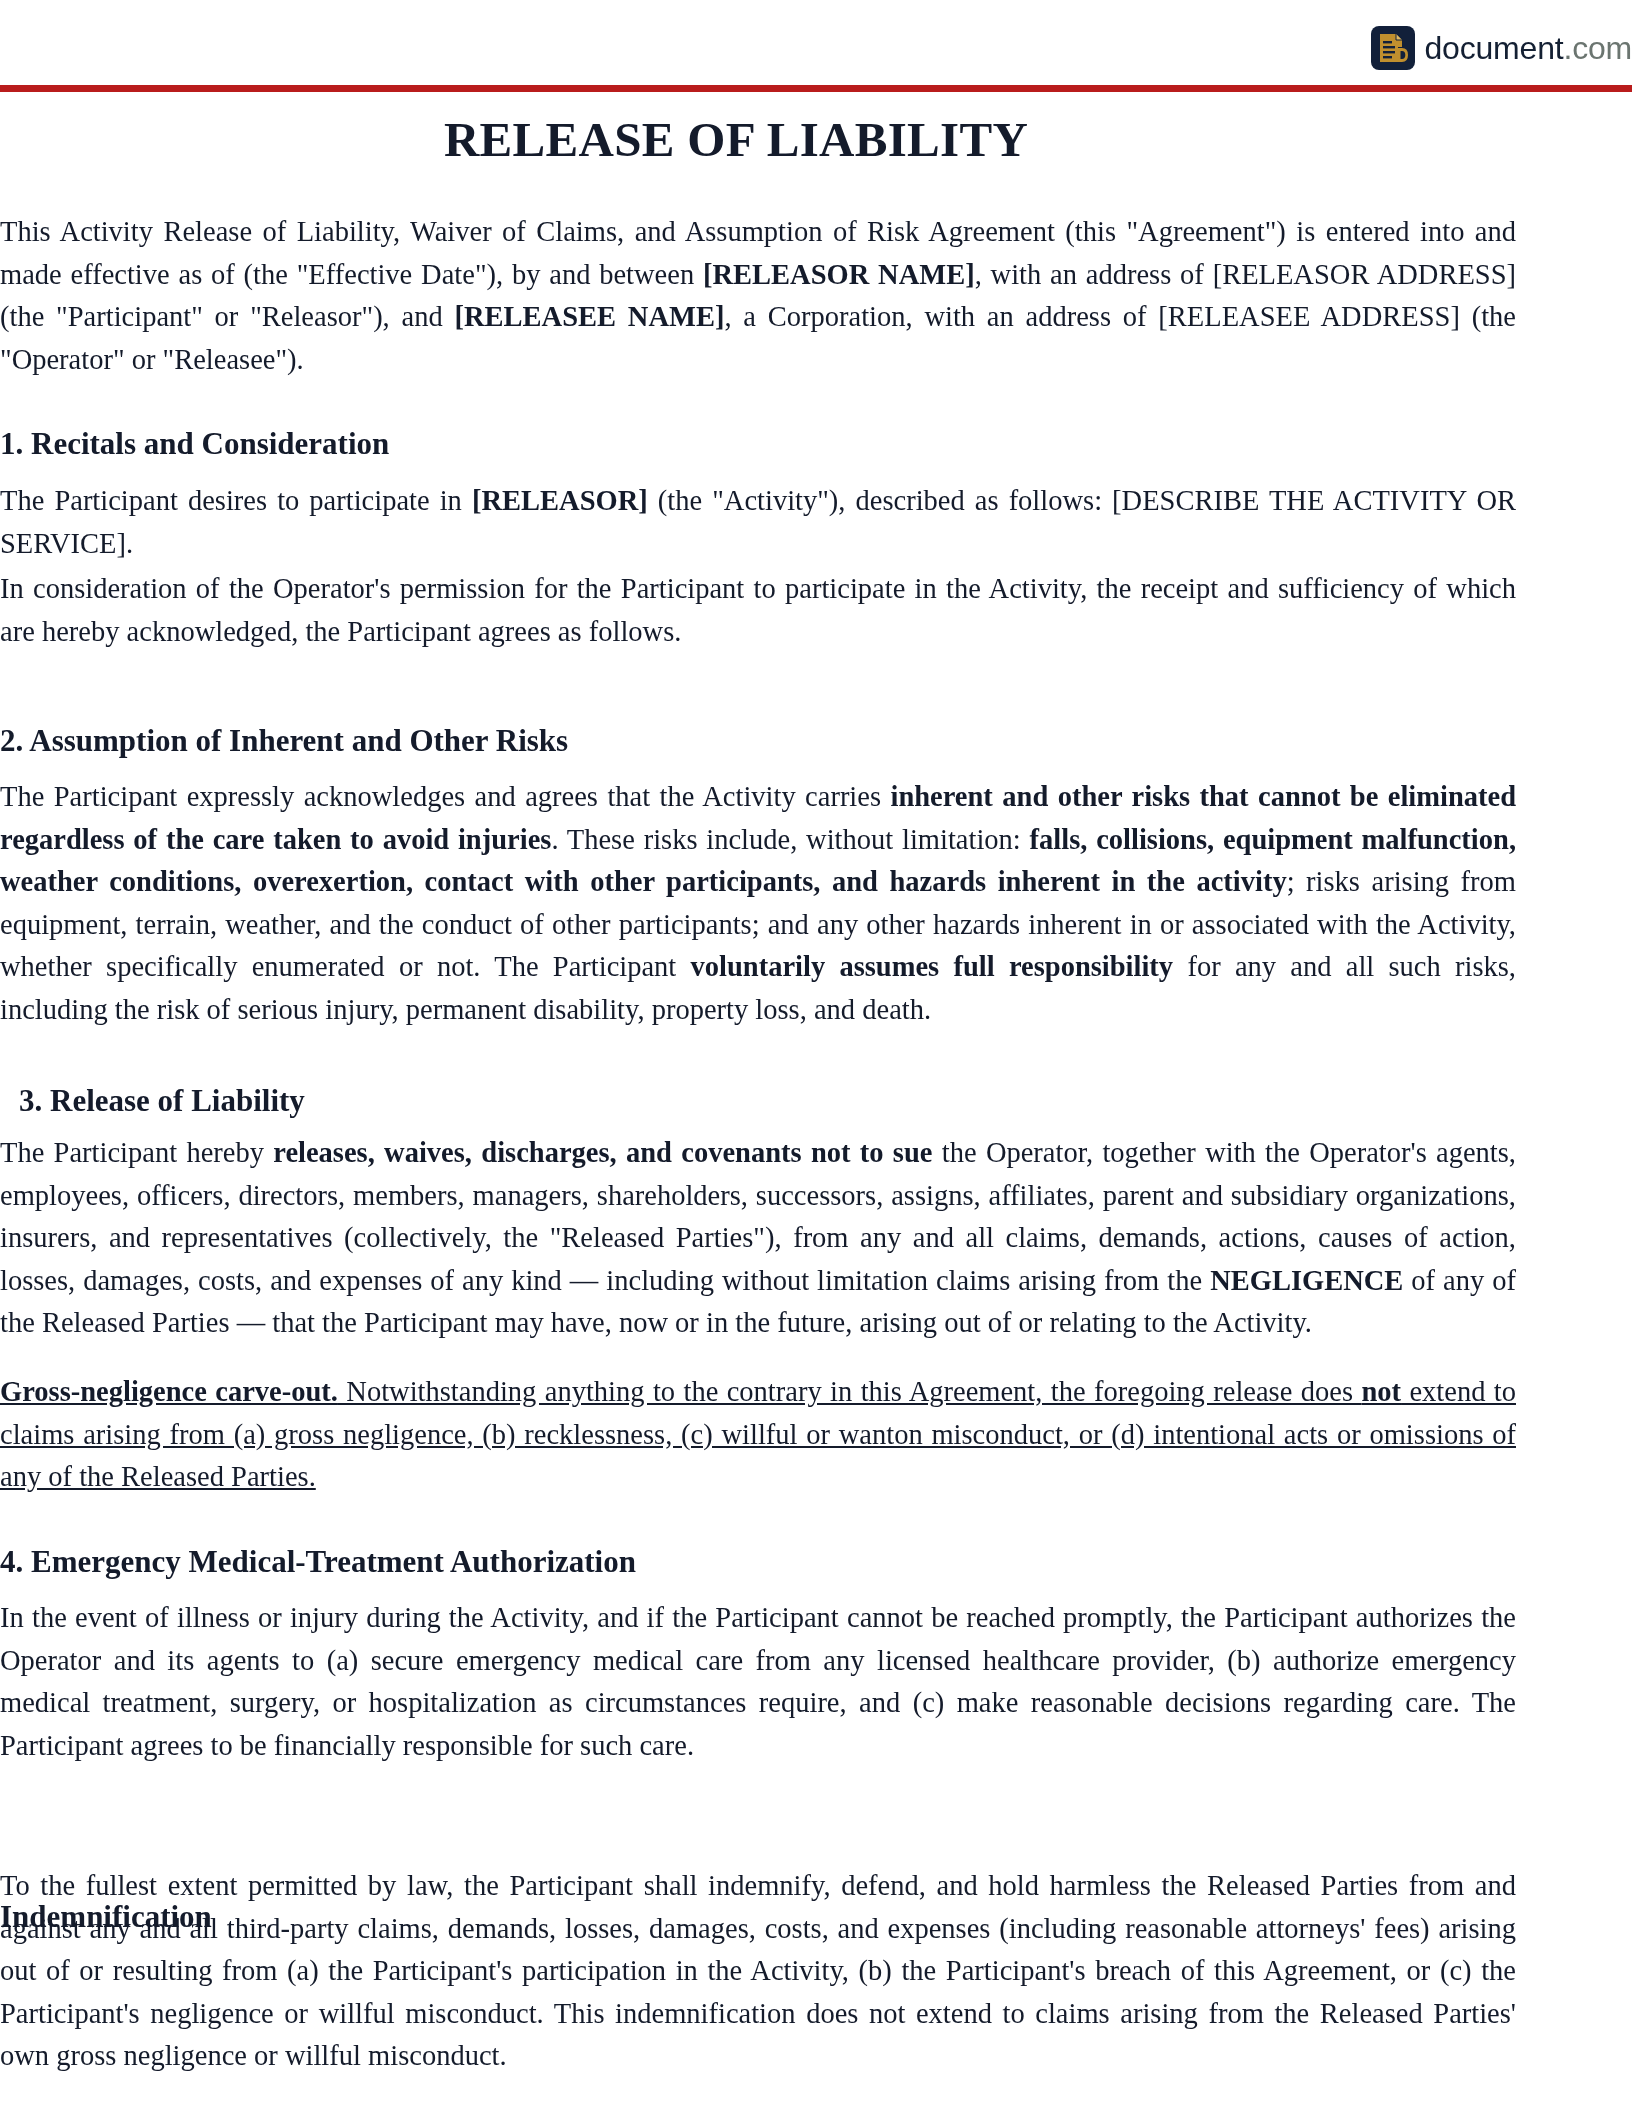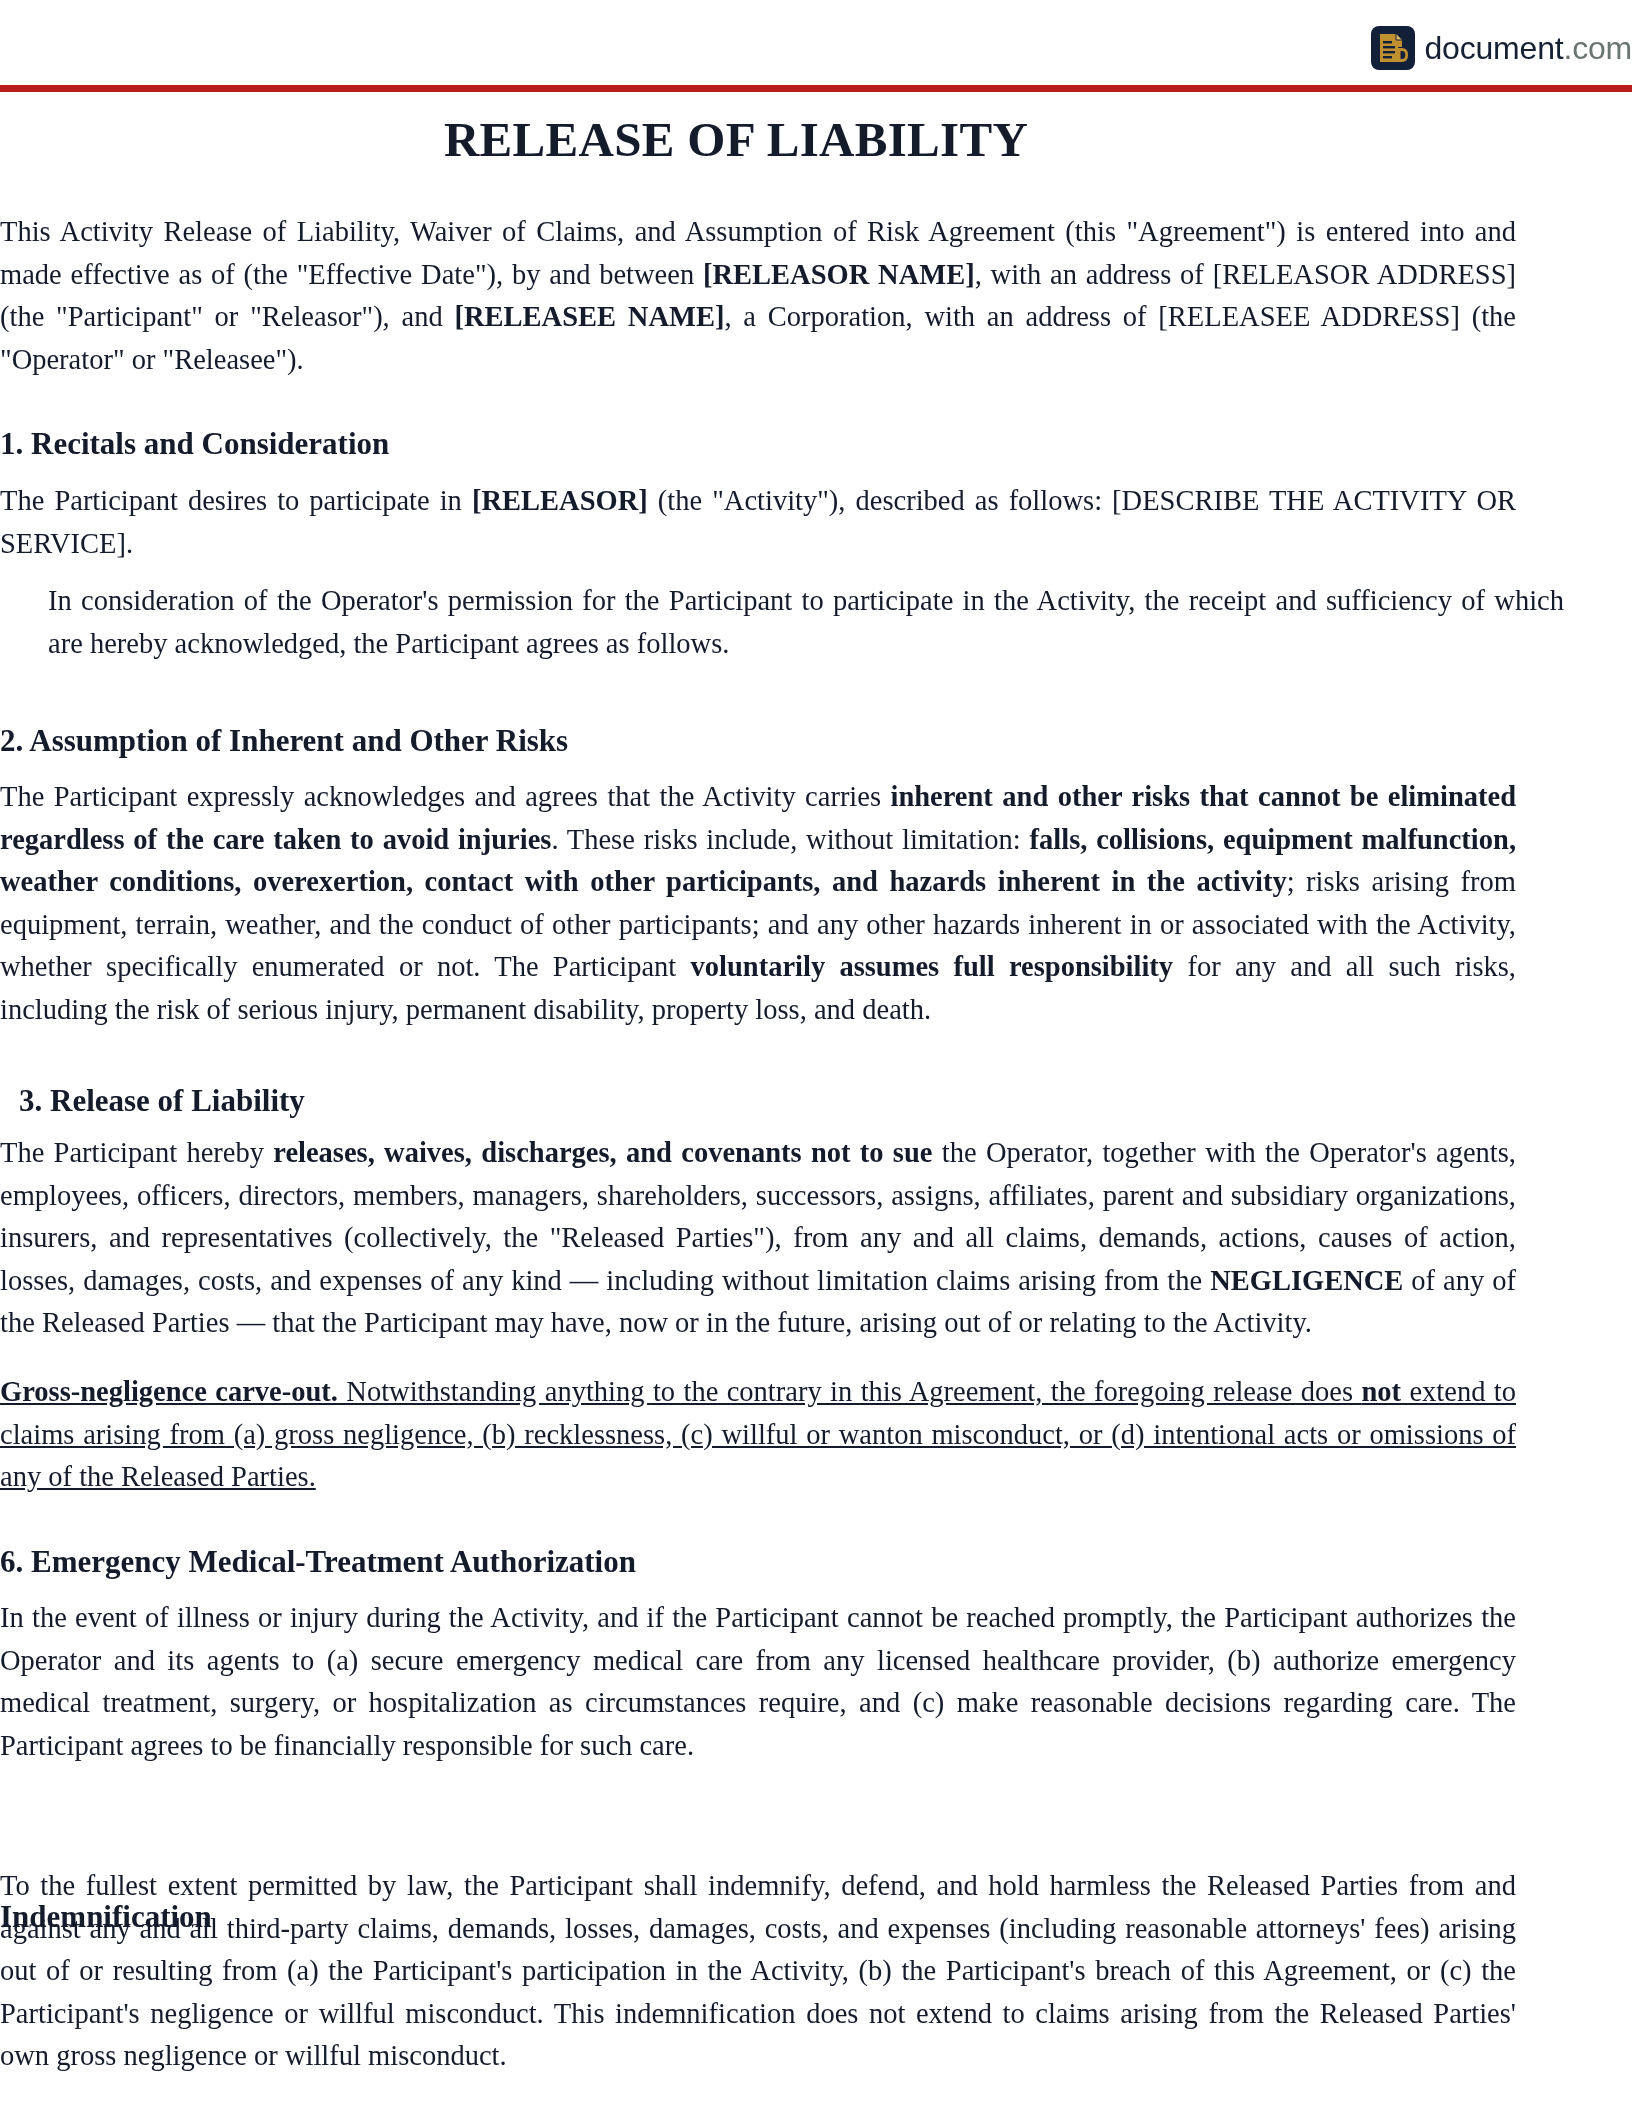--- a/index.html
+++ b/index.html
@@ -109,27 +109,27 @@
   </a>
 </header>
 
 <main class="doc">
   <h1 class="doc-title">RELEASE OF LIABILITY</h1>
 
   <p class="para" style="top:119px;"><span>This Activity Release of Liability, Waiver of Claims, and Assumption of Risk Agreement (this "Agreement") is entered into and made effective as of (the "Effective Date"), by and between </span><b>[RELEASOR NAME]</b><span>, with an address of [RELEASOR ADDRESS] (the "Participant" or "Releasor"), and </span><b>[RELEASEE NAME]</b><span>, a Corporation, with an address of [RELEASEE ADDRESS] (the "Operator" or "Releasee").</span></p>
 
   <h2 class="heading" style="top:331px;">1. Recitals and Consideration</h2>
   <p class="para" style="top:388px;"><span>The Participant desires to participate in </span><b>[RELEASOR]</b><span> (the "Activity"), described as follows: [DESCRIBE THE ACTIVITY OR SERVICE].</span></p>
-  <p class="para" style="top:488px;padding-left:48px;">In consideration of the Operator's permission for the Participant to participate in the Activity, the receipt and sufficiency of which are hereby acknowledged, the Participant agrees as follows.</p>
+  <p class="para" style="top:476px;">In consideration of the Operator's permission for the Participant to participate in the Activity, the receipt and sufficiency of which are hereby acknowledged, the Participant agrees as follows.</p>
 
   <h2 class="heading" style="top:628px;">2. Assumption of Inherent and Other Risks</h2>
   <p class="para" style="top:684px;"><span>The Participant expressly acknowledges and agrees that the Activity carries </span><b>inherent and other risks that cannot be eliminated regardless of the care taken to avoid injuries</b><span>. These risks include, without limitation: </span><b>falls, collisions, equipment malfunction, weather conditions, overexertion, contact with other participants, and hazards inherent in the activity</b><span>; risks arising from equipment, terrain, weather, and the conduct of other participants; and any other hazards inherent in or associated with the Activity, whether specifically enumerated or not. The Participant </span><b>voluntarily assumes full responsibility</b><span> for any and all such risks, including the risk of serious injury, permanent disability, property loss, and death.</span></p>
 
   <h2 class="heading" style="top:988px;margin-left:19px;">3. Release of Liability</h2>
   <p class="para" style="top:1040px;"><span>The Participant hereby </span><b>releases, waives, discharges, and covenants not to sue</b><span> the Operator, together with the Operator's agents, employees, officers, directors, members, managers, shareholders, successors, assigns, affiliates, parent and subsidiary organizations, insurers, and representatives (collectively, the "Released Parties"), from any and all claims, demands, actions, causes of action, losses, damages, costs, and expenses of any kind — including without limitation claims arising from the </span><b>NEGLIGENCE</b><span> of any of the Released Parties — that the Participant may have, now or in the future, arising out of or relating to the Activity.</span></p>
   <p class="para" style="top:1279px;text-decoration:underline;"><b>Gross-negligence carve-out.</b><span> Notwithstanding anything to the contrary in this Agreement, the foregoing release does </span><b>not</b><span> extend to claims arising from (a) gross negligence, (b) recklessness, (c) willful or wanton misconduct, or (d) intentional acts or omissions of any of the Released Parties.</span></p>
 
-  <h2 class="heading" style="top:1449px;">6. Emergency Medical-Treatment Authorization</h2>
+  <h2 class="heading" style="top:1449px;">4. Emergency Medical-Treatment Authorization</h2>
   <p class="para" style="top:1505px;">In the event of illness or injury during the Activity, and if the Participant cannot be reached promptly, the Participant authorizes the Operator and its agents to (a) secure emergency medical care from any licensed healthcare provider, (b) authorize emergency medical treatment, surgery, or hospitalization as circumstances require, and (c) make reasonable decisions regarding care. The Participant agrees to be financially responsible for such care.</p>
 
   <h2 class="heading" style="top:1804px;">Indemnification</h2>
   <p class="para" style="top:1773px;">To the fullest extent permitted by law, the Participant shall indemnify, defend, and hold harmless the Released Parties from and against any and all third-party claims, demands, losses, damages, costs, and expenses (including reasonable attorneys' fees) arising out of or resulting from (a) the Participant's participation in the Activity, (b) the Participant's breach of this Agreement, or (c) the Participant's negligence or willful misconduct. This indemnification does not extend to claims arising from the Released Parties' own gross negligence or willful misconduct.</p>
 </main>
 
 </body></html>

